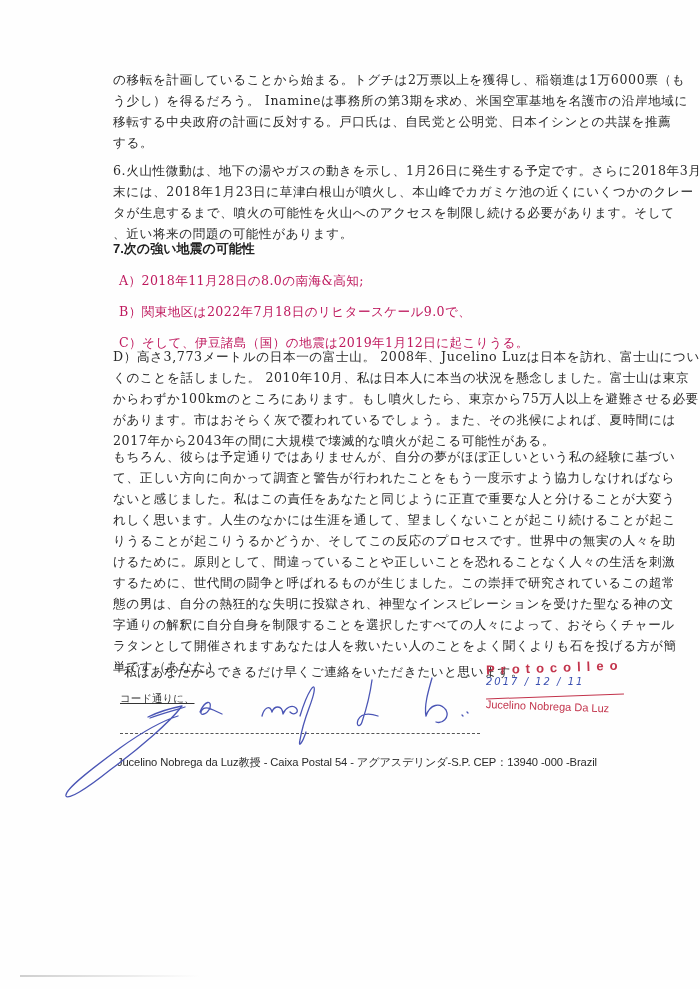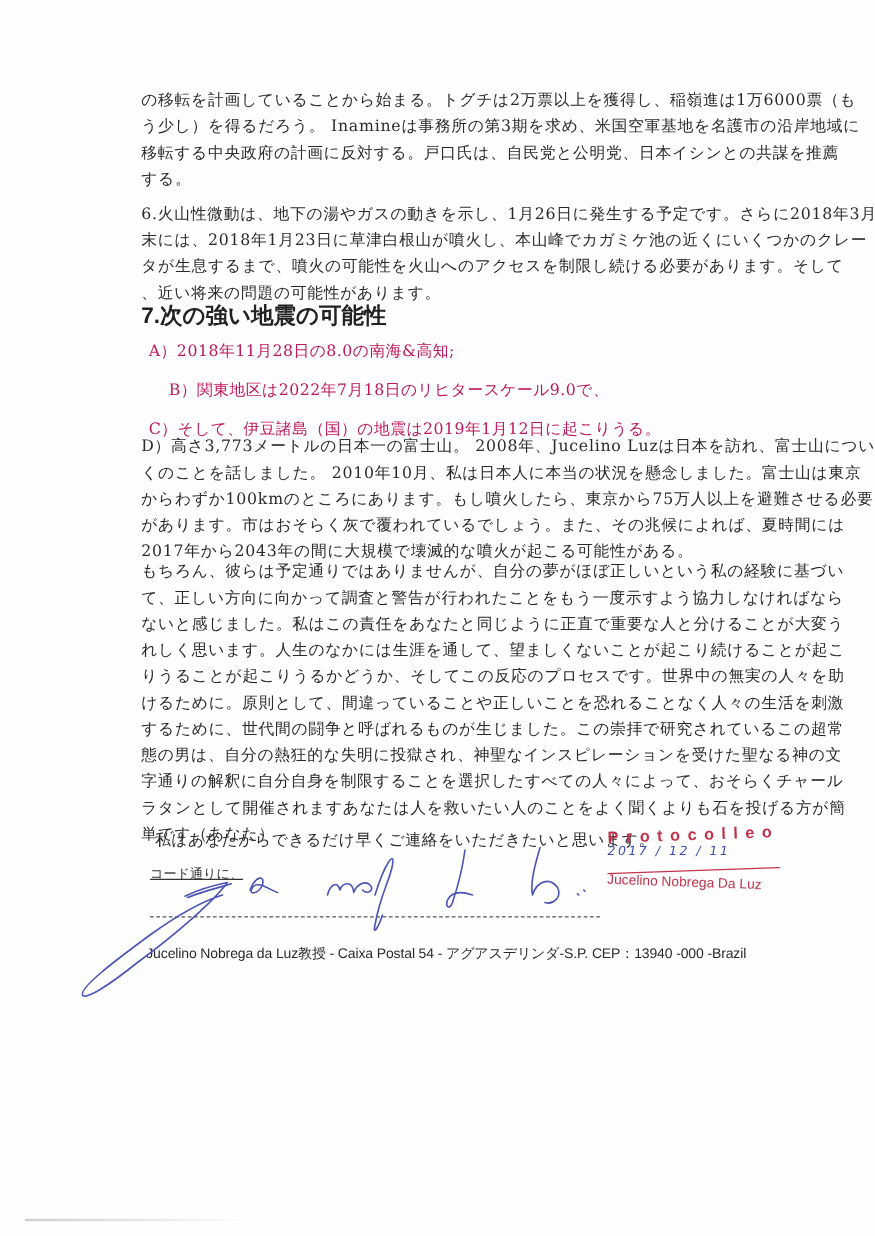--- a/index.html
+++ b/index.html
@@ -35,21 +35,21 @@
       display: block;
       white-space: nowrap;
       overflow: visible;
     }
     .heading {
       position: absolute;
       left: 113px;
       top: 240px;
       font-family: "Liberation Sans", sans-serif;
       font-weight: bold;
-      font-size: 18px;
+      font-size: 13px;
       color: #222;
     }
     .list-item {
       position: absolute;
       left: 119px;
       font-size: 12.6px;
       color: #be185d;
       white-space: nowrap;
       letter-spacing: 0.4px;
     }
@@ -169,21 +169,21 @@
   <div class="text-block" style="top:160px;">
     <span class="line">6.火山性微動は、地下の湯やガスの動きを示し、1月26日に発生する予定です。さらに2018年3月</span>
     <span class="line">末には、2018年1月23日に草津白根山が噴火し、本山峰でカガミケ池の近くにいくつかのクレー</span>
     <span class="line">タが生息するまで、噴火の可能性を火山へのアクセスを制限し続ける必要があります。そして</span>
     <span class="line">、近い将来の問題の可能性があります。</span>
   </div>
 
   <div class="heading">7.次の強い地震の可能性</div>
 
   <div class="list-item" style="top:273px;">A）2018年11月28日の8.0の南海&amp;高知;</div>
-  <div class="list-item" style="top:304px;margin-left:16px;">B）関東地区は2022年7月18日のリヒタースケール9.0で、</div>
+  <div class="list-item" style="top:304px;">B）関東地区は2022年7月18日のリヒタースケール9.0で、</div>
   <div class="list-item" style="top:335px;">C）そして、伊豆諸島（国）の地震は2019年1月12日に起こりうる。</div>
 
   <div class="text-block" style="top:346px;">
     <span class="line">D）高さ3,773メートルの日本一の富士山。 2008年、Jucelino Luzは日本を訪れ、富士山について多</span>
     <span class="line">くのことを話しました。 2010年10月、私は日本人に本当の状況を懸念しました。富士山は東京</span>
     <span class="line">からわずか100kmのところにあります。もし噴火したら、東京から75万人以上を避難させる必要</span>
     <span class="line">があります。市はおそらく灰で覆われているでしょう。また、その兆候によれば、夏時間には</span>
     <span class="line">2017年から2043年の間に大規模で壊滅的な噴火が起こる可能性がある。</span>
   </div>
 

